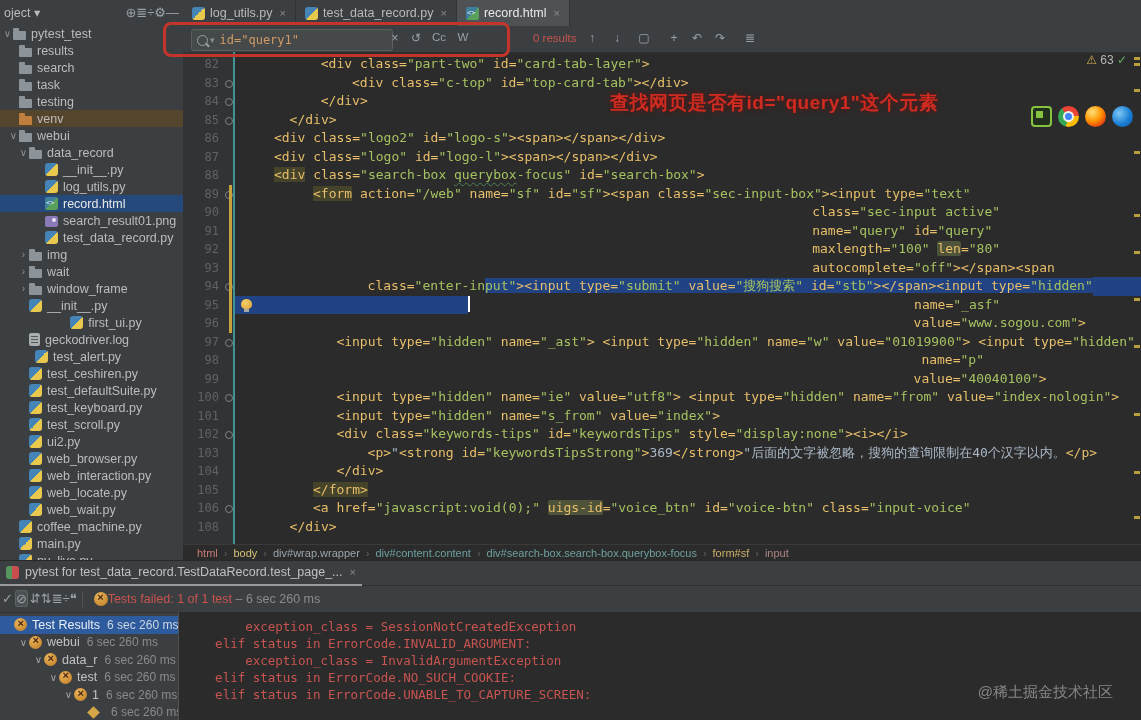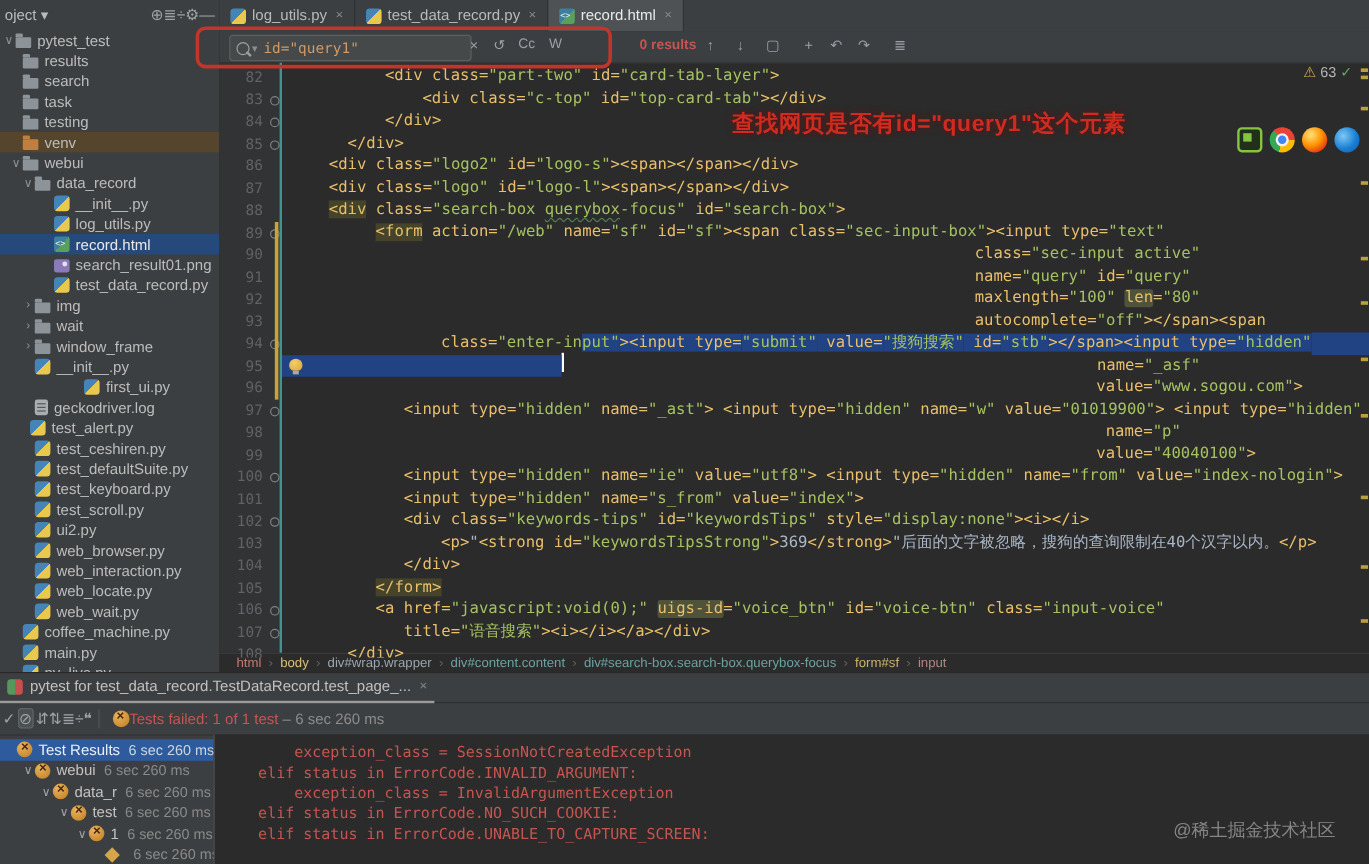--- a/index.html
+++ b/index.html
@@ -34,21 +34,21 @@
   .tab .ic{margin-right:5px;}
   .tab.active{background:#4e5254;color:#e9e9e9;}
   .tab-close{margin-left:7px;color:#8a8a8a;font-size:11px;}
   #findbar{position:absolute;left:0;top:26px;width:958px;height:26px;background:#3c3f41;border-bottom:1px solid #2f2f2f;}
   #find-field{position:absolute;left:8px;top:3px;width:190px;height:20px;background:#45494a;border:1px solid #5b5f61;border-radius:3px;display:flex;align-items:center;padding:0 5px;}
   .mag{width:9px;height:9px;border:1.5px solid #9aa0a4;border-radius:50%;position:relative;margin-right:2px;}
   .mag::after{content:"";position:absolute;left:7px;top:8px;width:5px;height:1.5px;background:#9aa0a4;transform:rotate(45deg);}
   #find-query{font-family:"DejaVu Sans Mono",monospace;font-size:12px;color:#d19a66;margin-left:5px;white-space:pre;}
   .fb-ic{position:absolute;top:5px;color:#9aa0a6;font-size:12px;text-align:center;width:18px;}
   .fb-txt{position:absolute;top:6px;font-size:11.5px;color:#9aa0a6;}
-  #find-results{color:#c75450;font-weight:bold;}
+  #find-results{color:#c75450;}
   .funnel{width:11px;height:11px;background:#9aa0a6;clip-path:polygon(0 0,100% 0,62% 45%,62% 100%,38% 100%,38% 45%);margin-top:2px;}
   
   #code{position:absolute;left:0;top:52px;width:958px;height:493px;overflow:hidden;padding-top:3px;}
   #gutter-bg{position:absolute;left:0;top:0;bottom:0;width:50px;background:#313335;border-right:2px solid #3f9393;}
   #changebar{position:absolute;left:46px;width:3px;background:#c9a23c;z-index:3;}
   .code-row{position:relative;display:flex;height:18.5px;line-height:18.5px;font-family:"DejaVu Sans Mono",monospace;font-size:13px;z-index:2;}
   .ln{width:36px;flex:none;text-align:right;color:#606366;padding-right:3px;font-size:12px;}
   .foldc{width:13px;flex:none;position:relative;}
   .foldc.dot::after{content:"";position:absolute;left:3px;top:6px;width:6px;height:6px;border:1px solid #7d8184;border-radius:50%;}
   .lc{white-space:pre;flex:none;}
@@ -209,21 +209,21 @@
         <div class="tree-row" style="padding-left: 18px; justify-content: center;">
           <span class="chev"></span>
           <span class="ic ic-py"></span>
           <span>first_ui.py</span>
         </div>
         <div class="tree-row" style="padding-left: 18px;">
           <span class="chev"></span>
           <span class="ic ic-log"></span>
           <span>geckodriver.log</span>
         </div>
-        <div class="tree-row" style="padding-left: 14px;">
+        <div class="tree-row" style="padding-left: 24px;">
           <span class="chev"></span>
           <span class="ic ic-py"></span>
           <span>test_alert.py</span>
         </div>
         <div class="tree-row" style="padding-left: 18px;">
           <span class="chev"></span>
           <span class="ic ic-py"></span>
           <span>test_ceshiren.py</span>
         </div>
         <div class="tree-row" style="padding-left: 18px;">
@@ -442,25 +442,20 @@
         </div>
         <div class="code-row">
           <span class="ln">105</span>
           <span class="foldc"></span>
           <span class="lc" style="padding-left: 78px;"><span class="seg k tagmatch">&lt;/form&gt;</span></span>
         </div>
         <div class="code-row">
           <span class="ln">106</span>
           <span class="foldc dot"></span>
           <span class="lc" style="padding-left: 78px;"><span class="seg k">&lt;a href=</span><span class="seg s">"javascript:void(0);"</span><span class="seg k"> </span><span class="seg k match">uigs-id</span><span class="seg k">=</span><span class="seg s">"voice_btn"</span><span class="seg k"> id=</span><span class="seg s">"voice-btn"</span><span class="seg k"> class=</span><span class="seg s">"input-voice"</span></span>
-        </div>
-        <div class="code-row">
-          <span class="ln">107</span>
-          <span class="foldc dot"></span>
-          <span class="lc" style="padding-left: 101.4px;"><span class="seg k">title=</span><span class="seg s">"语音搜索"</span><span class="seg k">&gt;&lt;i&gt;&lt;/i&gt;&lt;/a&gt;&lt;/div&gt;</span></span>
         </div>
         <div class="code-row">
           <span class="ln">108</span>
           <span class="foldc"></span>
           <span class="lc" style="padding-left: 54.6px;"><span class="seg k">&lt;/div&gt;</span></span>
         </div>
       </div>
     <div id="breadcrumbs">
         <span style="color: rgb(196, 122, 118);">html</span>
         <span class="bc-sep">›</span>

